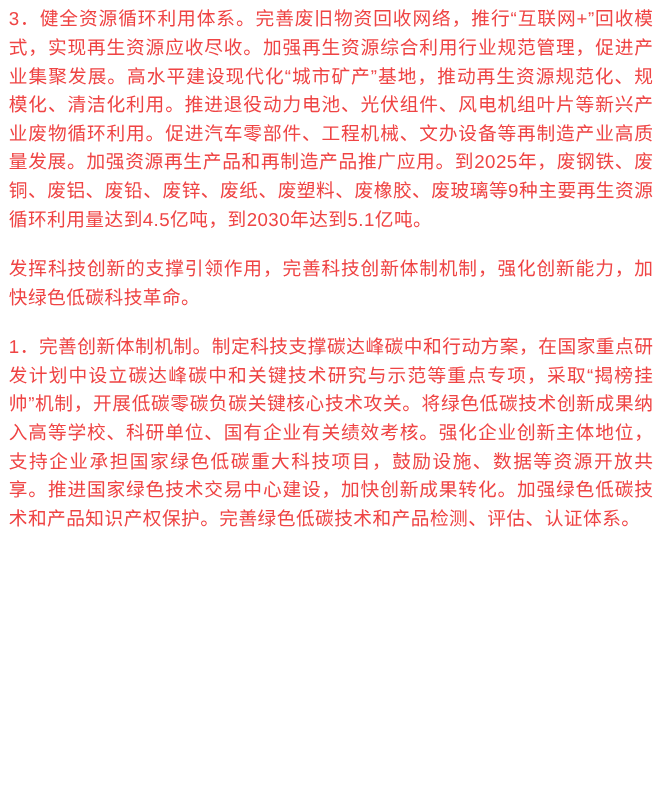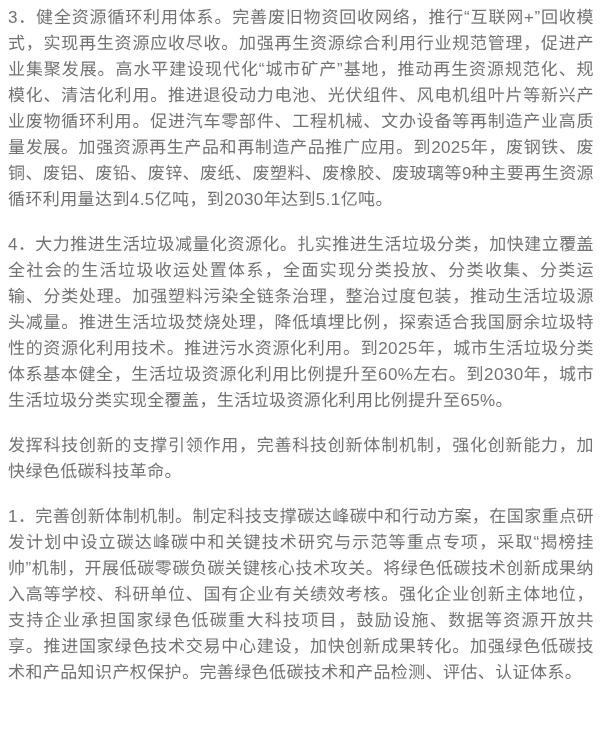--- a/index.html
+++ b/index.html
@@ -17,36 +17,35 @@
       overflow: hidden;
     }
     .article {
       padding: 5px 8px 0 8px;
     }
     .article p {
       margin: 0 0 19px 0;
       font-size: 17px;
       line-height: 26px;
       letter-spacing: 0.4px;
-      color: #737373;
+      color: #ef4444;
       text-align: justify;
       word-break: break-all;
       overflow-wrap: break-word;
     }
     .article p.section-heading {
       text-align: left;
       font-weight: normal;
     }
     .article p:last-child {
       margin-bottom: 0;
     }
   </style>
 </head>
 <body>
 
 <div class="page">
   <div class="article">
     <p>3．健全资源循环利用体系。完善废旧物资回收网络，推行“互联网+”回收模式，实现再生资源应收尽收。加强再生资源综合利用行业规范管理，促进产业集聚发展。高水平建设现代化“城市矿产”基地，推动再生资源规范化、规模化、清洁化利用。推进退役动力电池、光伏组件、风电机组叶片等新兴产业废物循环利用。促进汽车零部件、工程机械、文办设备等再制造产业高质量发展。加强资源再生产品和再制造产品推广应用。到2025年，废钢铁、废铜、废铝、废铅、废锌、废纸、废塑料、废橡胶、废玻璃等9种主要再生资源循环利用量达到4.5亿吨，到2030年达到5.1亿吨。</p>
-    <p>4．大力推进生活垃圾减量化资源化。扎实推进生活垃圾分类，加快建立覆盖全社会的生活垃圾收运处置体系，全面实现分类投放、分类收集、分类运输、分类处理。加强塑料污染全链条治理，整治过度包装，推动生活垃圾源头减量。推进生活垃圾焚烧处理，降低填埋比例，探索适合我国厨余垃圾特性的资源化利用技术。推进污水资源化利用。到2025年，城市生活垃圾分类体系基本健全，生活垃圾资源化利用比例提升至60%左右。到2030年，城市生活垃圾分类实现全覆盖，生活垃圾资源化利用比例提升至65%。</p>
     <p>发挥科技创新的支撑引领作用，完善科技创新体制机制，强化创新能力，加快绿色低碳科技革命。</p>
     <p>1．完善创新体制机制。制定科技支撑碳达峰碳中和行动方案，在国家重点研发计划中设立碳达峰碳中和关键技术研究与示范等重点专项，采取“揭榜挂帅”机制，开展低碳零碳负碳关键核心技术攻关。将绿色低碳技术创新成果纳入高等学校、科研单位、国有企业有关绩效考核。强化企业创新主体地位，支持企业承担国家绿色低碳重大科技项目，鼓励设施、数据等资源开放共享。推进国家绿色技术交易中心建设，加快创新成果转化。加强绿色低碳技术和产品知识产权保护。完善绿色低碳技术和产品检测、评估、认证体系。</p>
   </div>
 </div>
 
 </body></html>

